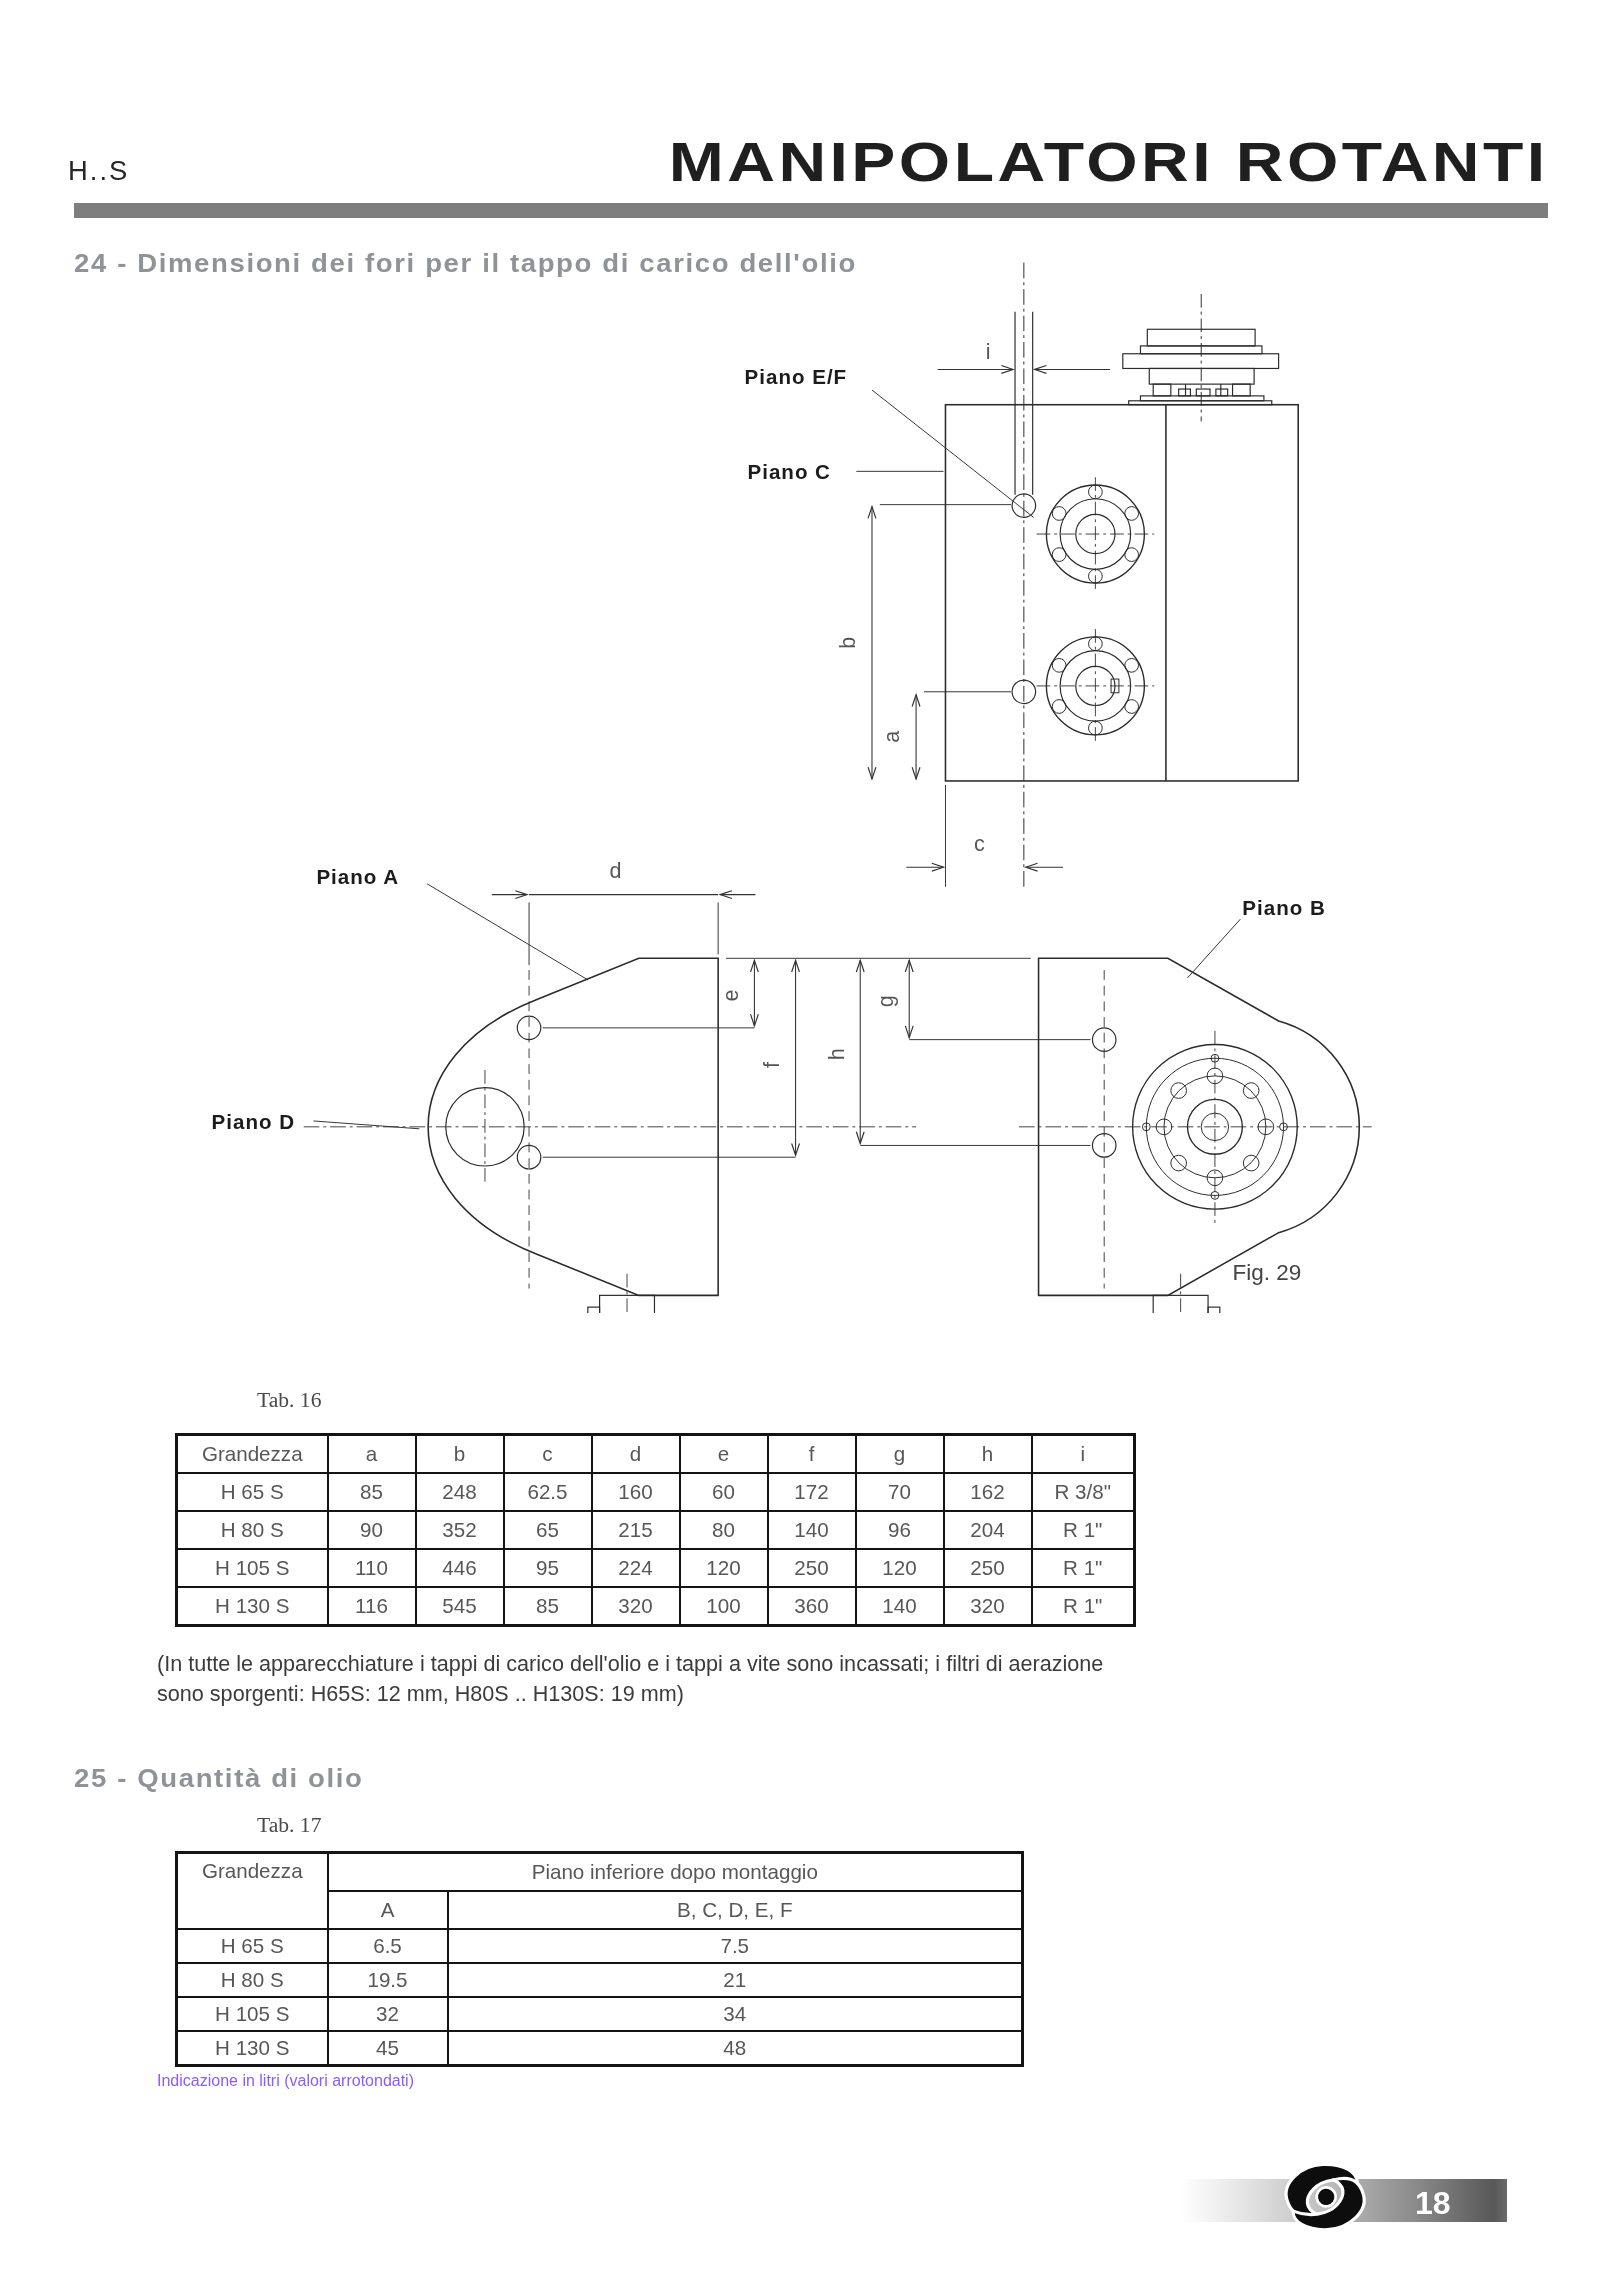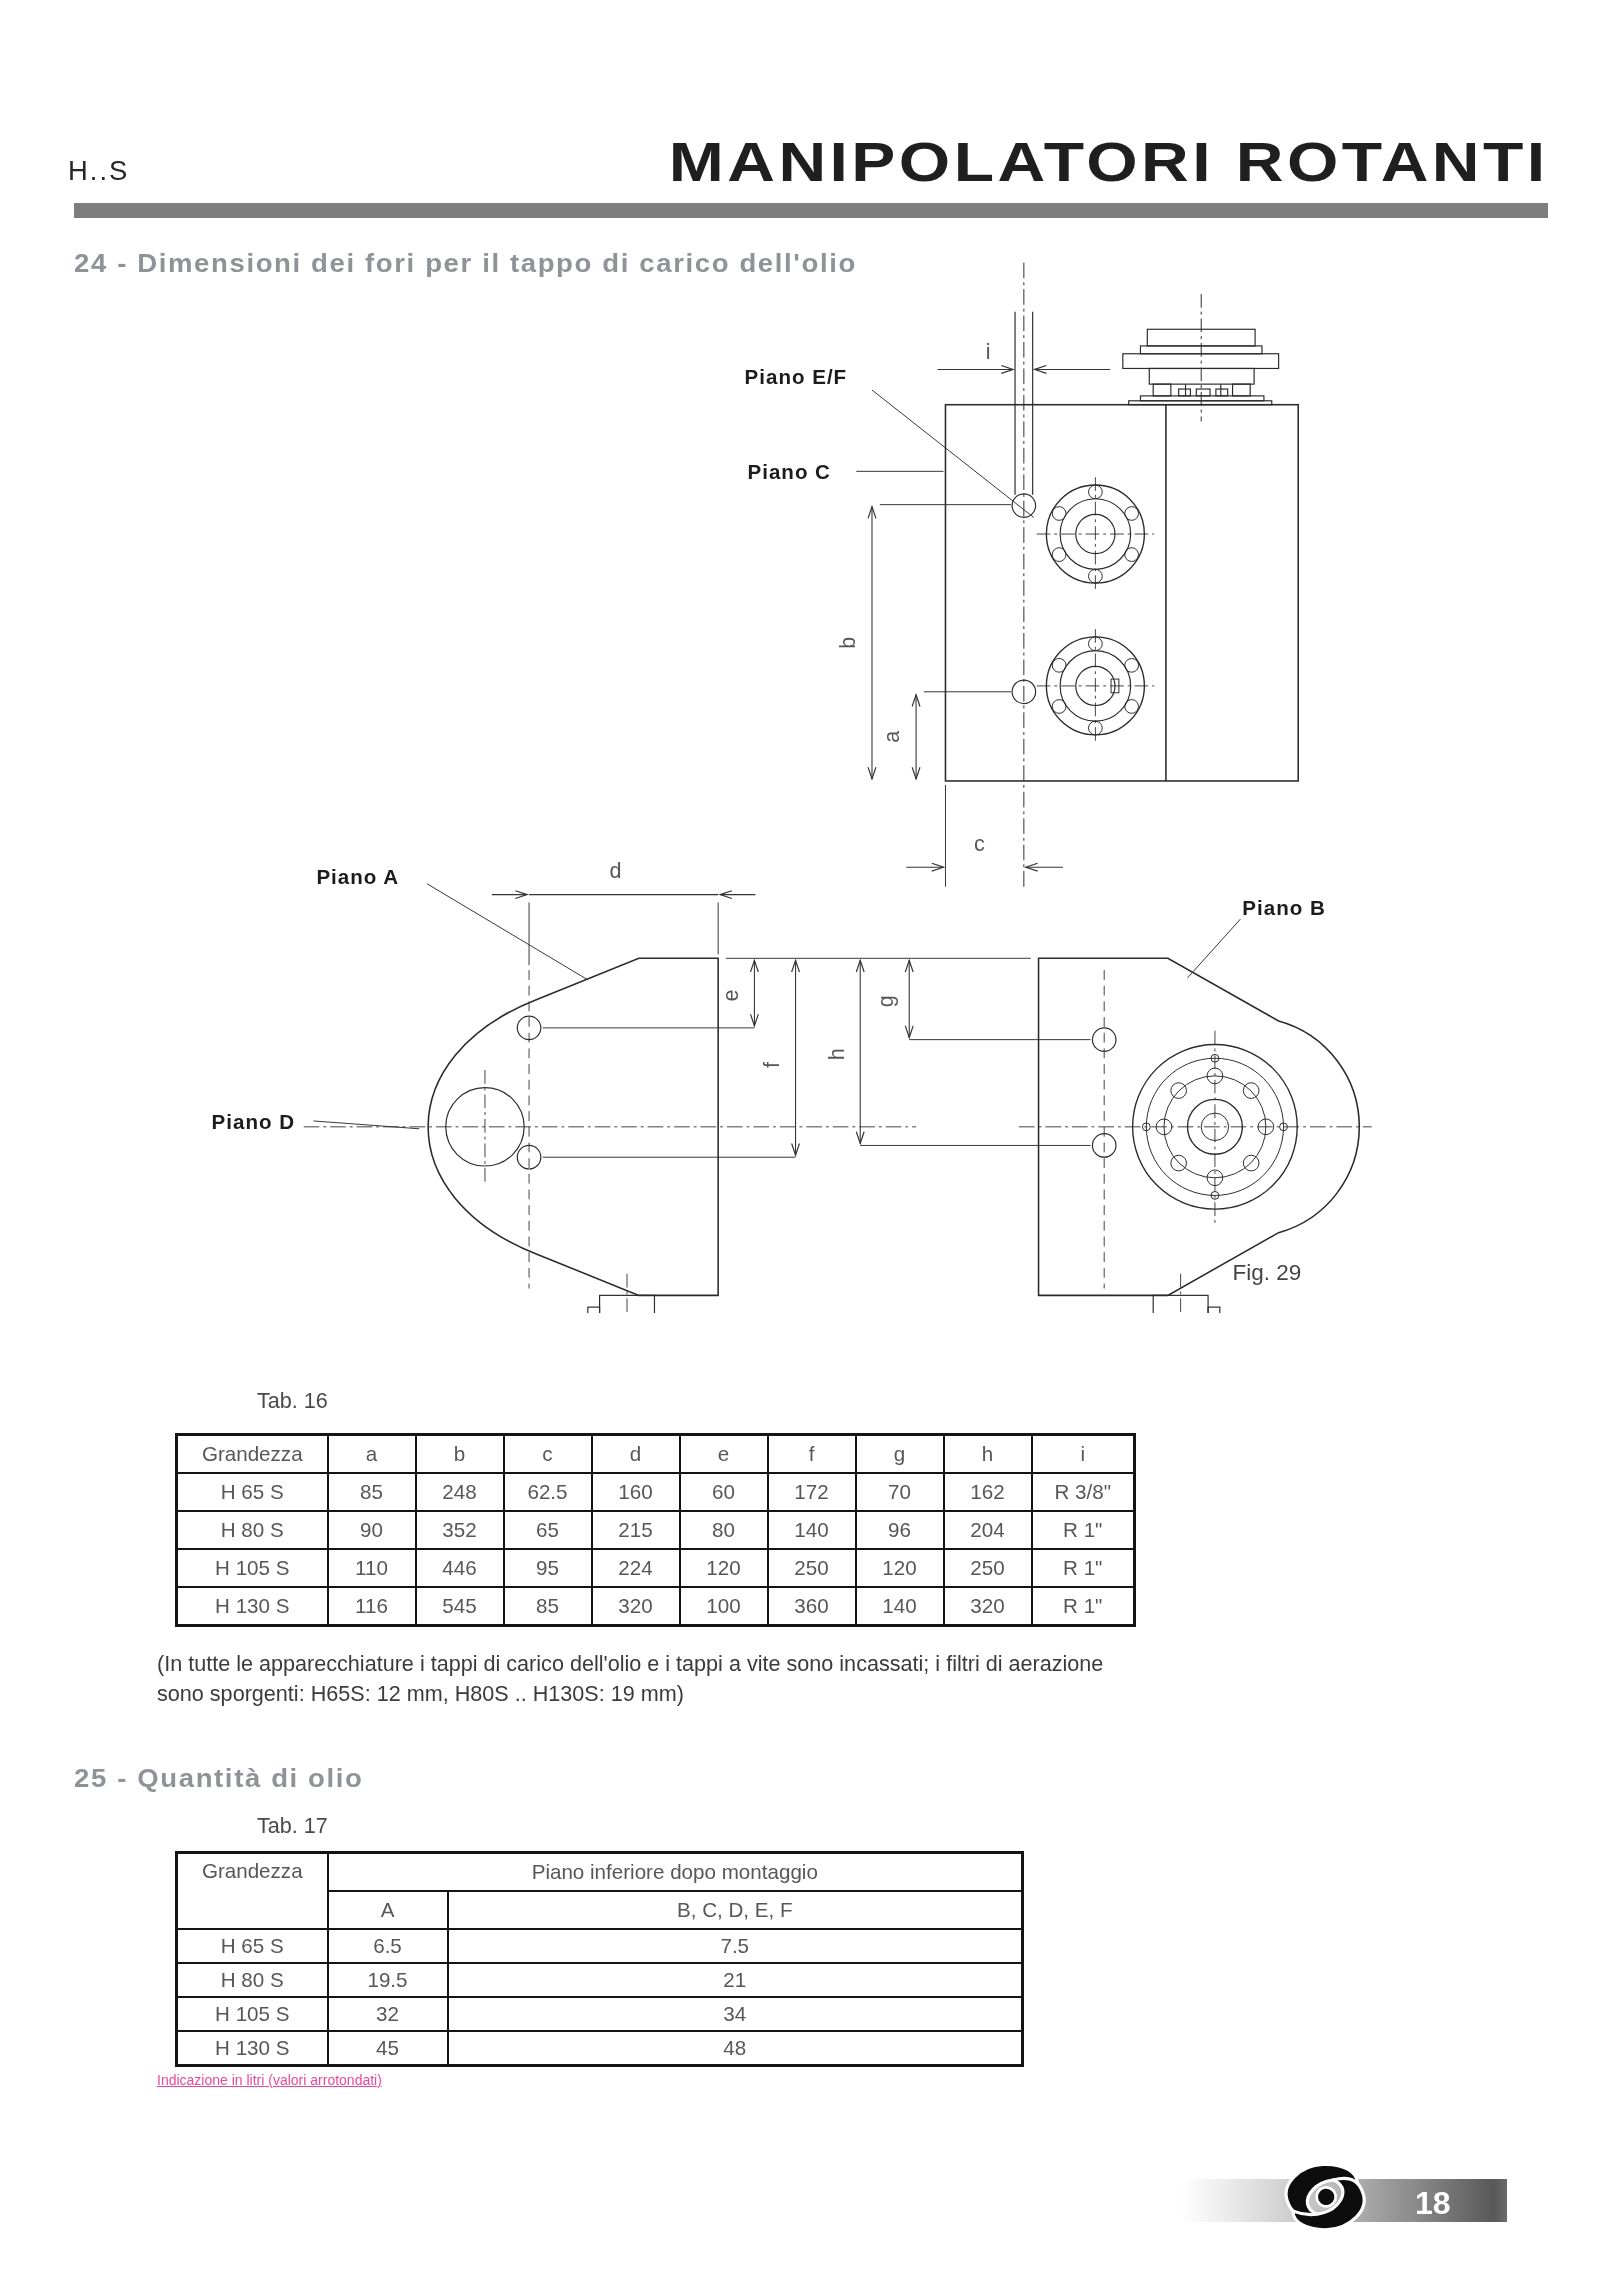--- a/index.html
+++ b/index.html
@@ -7,28 +7,28 @@
         font-family:"Liberation Sans", sans-serif;color:#3b3b3b;}
   .abs{position:absolute;}
   .model-code{font-size:27.4px;letter-spacing:2px;color:#262626;}
   .main-title-wrap{left:0;top:129px;width:1549px;text-align:right;}
   .main-title{display:inline-block;font-size:56px;font-weight:700;letter-spacing:2.9px;color:#1f1f1f;
               transform:scaleX(1.18);transform-origin:right center;white-space:nowrap;}
   .title-bar{left:74px;top:203px;width:1474px;height:14.7px;background:#7e7e7e;}
   .section-heading{font-size:25.5px;font-weight:700;color:#8f9397;letter-spacing:1.5px;
                    transform:scaleX(1.08);transform-origin:left center;white-space:nowrap;}
   .para{font-size:21.6px;line-height:30px;color:#3b3b3b;white-space:nowrap;}
-  .tab-caption{font-size:21.6px;color:#4a4a4a;}
+  .tab-caption{font-size:21.6px;color:#4a4a4a;font-family:Liberation Serif, serif;}
   table{border-collapse:collapse;table-layout:fixed;}
   .dtable{border:3.9px solid #141414;font-size:20.6px;color:#575757;}
   .dtable th,.dtable td{border:2.9px solid #141414;text-align:center;font-weight:400;
                         padding:0;height:36px;overflow:hidden;}
   .dtable17 td,.dtable17 th{height:32px;}
   .dtable17 thead th{height:36px;}
-  .note{font-size:14px;color:#ec4899;text-decoration:underline;}
+  .note{font-size:16px;color:#8b5cf6;}
   .footer-bar{left:1181px;top:2179px;width:326px;height:43px;
               background:linear-gradient(to right,#ffffff 0%,#e6e6e6 18%,#bdbdbd 45%,#8a8a8a 72%,#585858 96%,#6b6b6b 100%);}
   .page-num{font-size:32px;font-weight:700;color:#ffffff;margin-left:8px;}
   svg text{font-family:"Liberation Sans", sans-serif;}
   .fig-label{font-size:21px;font-weight:700;fill:#1c1c1c;letter-spacing:1px;}
   .dim-letter{font-size:22px;fill:#555555;}
   .fig-caption{font-size:23px;fill:#444444;}
 </style>
 </head>
 <body>

